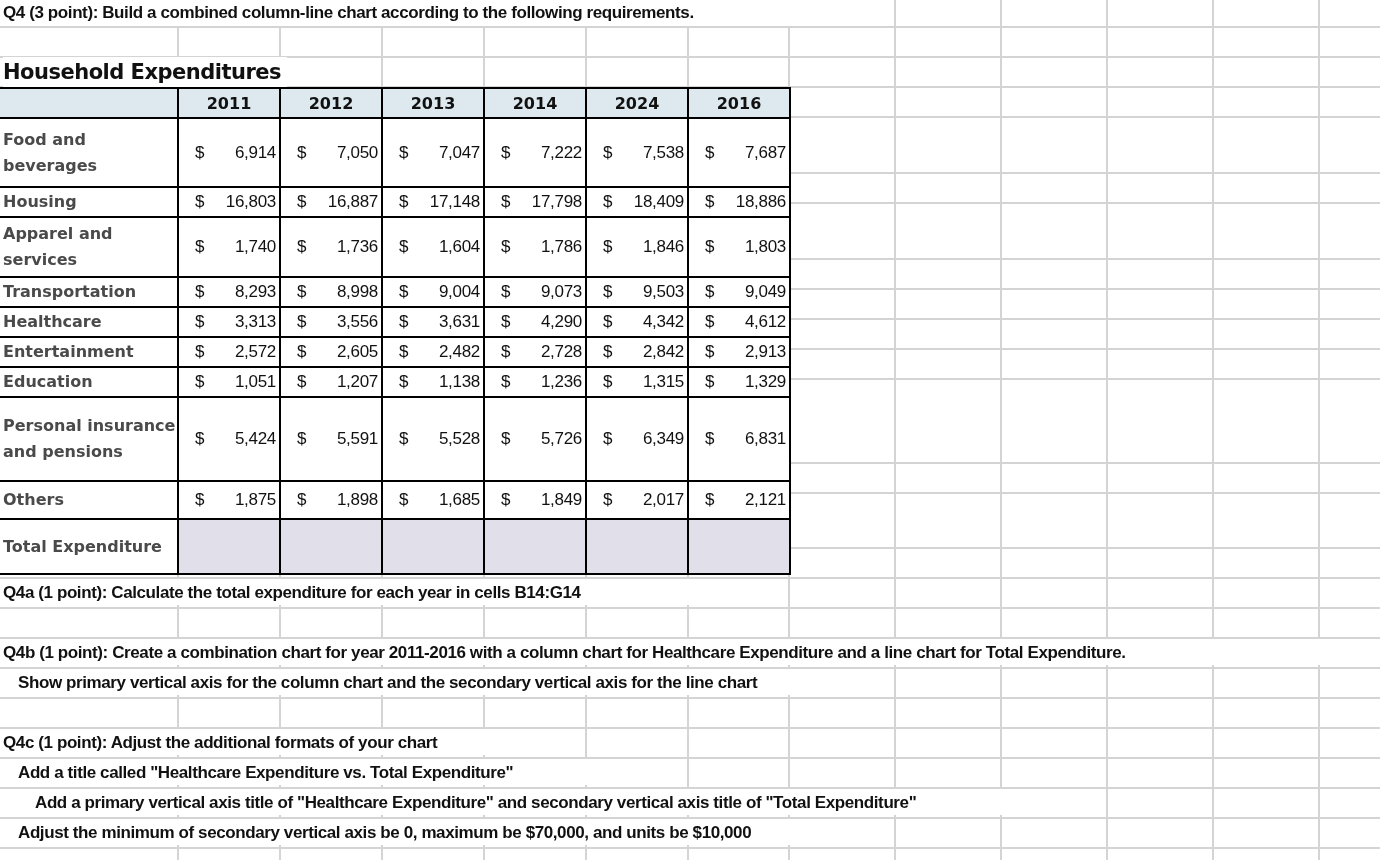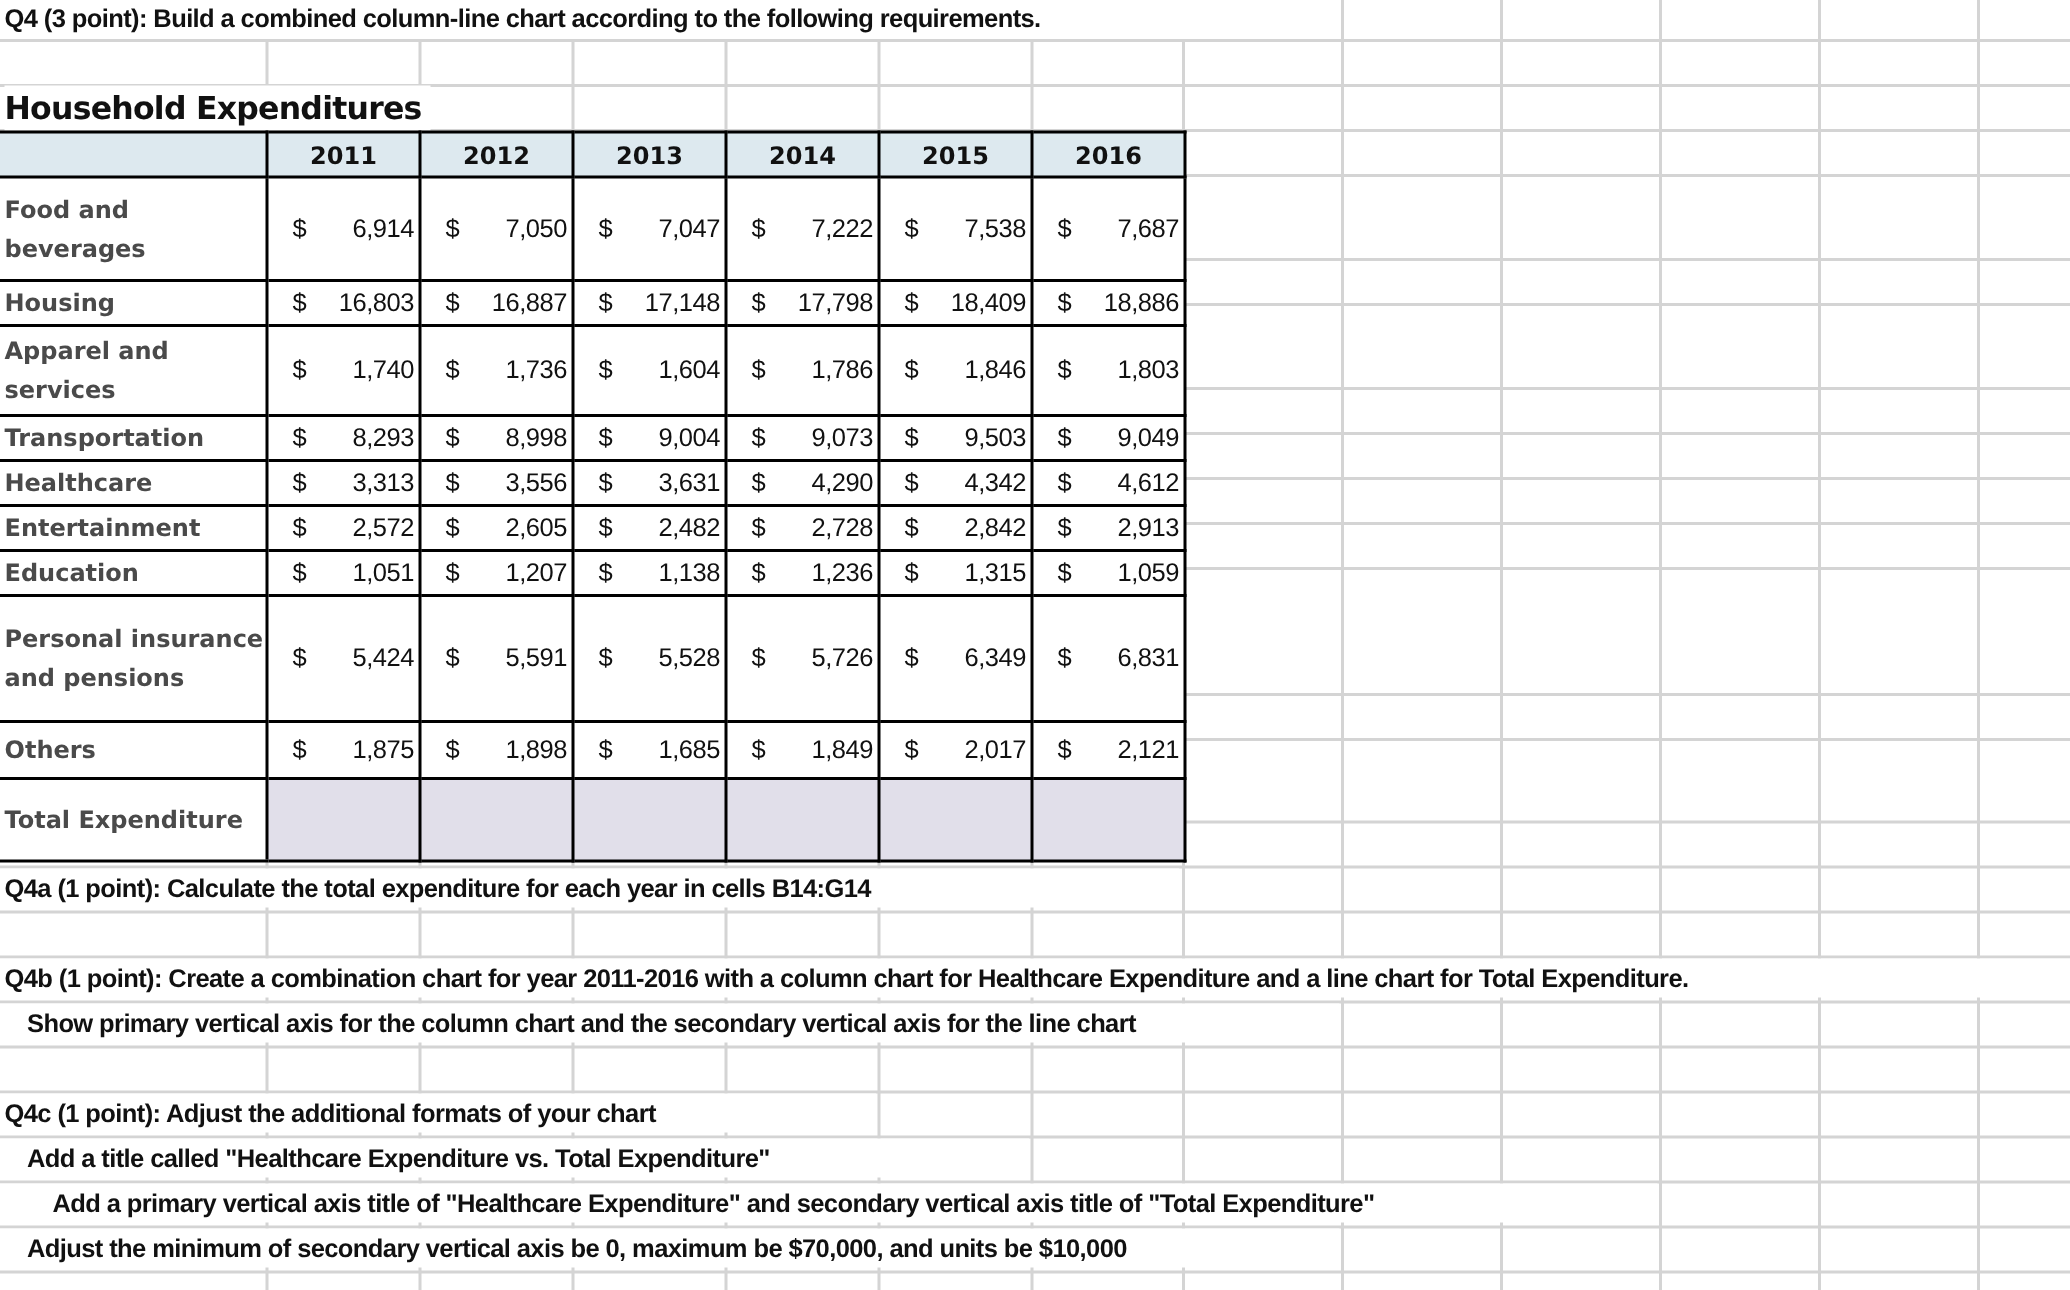--- a/index.html
+++ b/index.html
@@ -110,21 +110,21 @@
       <col style="width:102px">
       <col style="width:102px">
   </colgroup>
   <thead>
     <tr>
       <th class="corner"></th>
       <th>2011</th>
       <th>2012</th>
       <th>2013</th>
       <th>2014</th>
-      <th>2015</th>
+      <th>2024</th>
       <th>2016</th>
     </tr>
   </thead>
   <tbody id="exp-body">
       <tr style="height: 69px;">
         <td class="label">Food and beverages</td>
         <td class="val">
           <div class="cell">
             <span>$</span>
             <span>6,914</span>
@@ -384,21 +384,21 @@
         </td>
         <td class="val">
           <div class="cell">
             <span>$</span>
             <span>1,315</span>
           </div>
         </td>
         <td class="val">
           <div class="cell">
             <span>$</span>
-            <span>1,059</span>
+            <span>1,329</span>
           </div>
         </td>
       </tr>
       <tr style="height: 84px;">
         <td class="label">Personal insurance and pensions</td>
         <td class="val">
           <div class="cell">
             <span>$</span>
             <span>5,424</span>
           </div>

